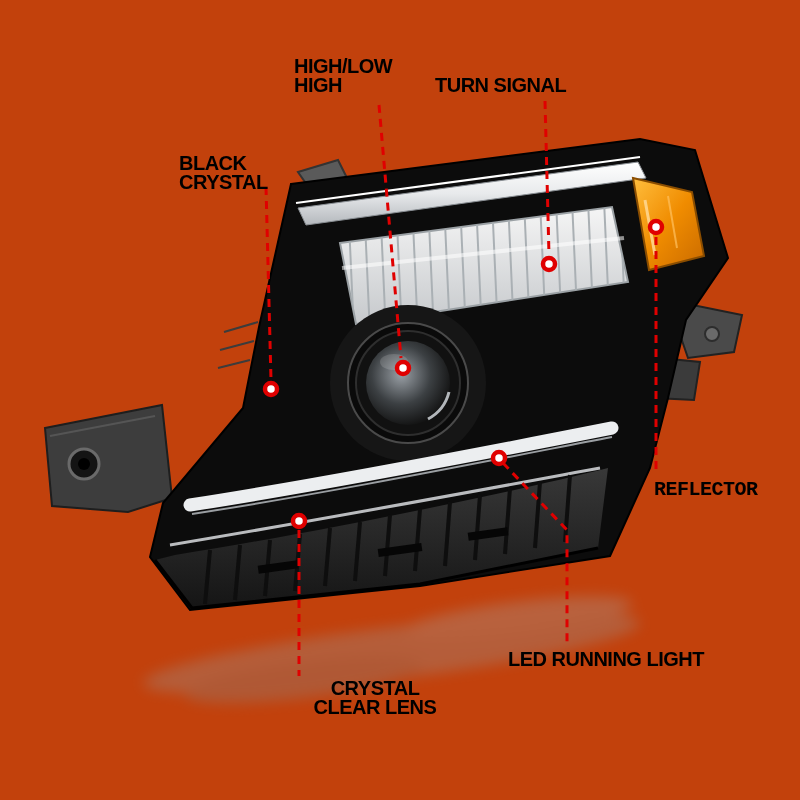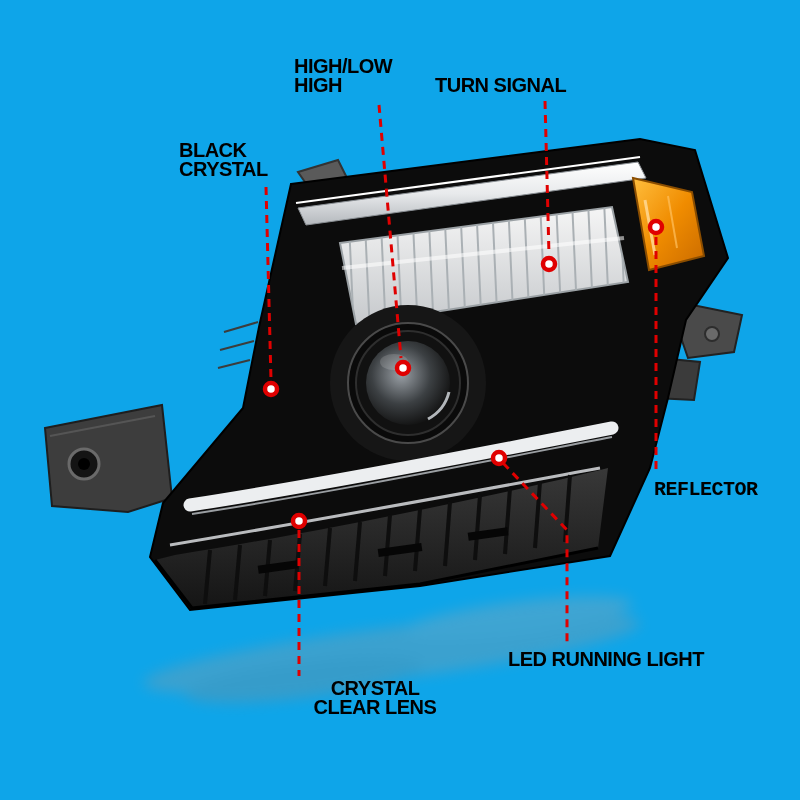--- a/index.html
+++ b/index.html
@@ -1,16 +1,16 @@
 <!DOCTYPE html>
 <html><head>
 <meta charset="utf-8">
 <style>
   html,body{margin:0;padding:0;background:#ffffff;}
-  #canvas{position:relative;width:800px;height:800px;background:#0ea5e9;overflow:hidden;
+  #canvas{position:relative;width:800px;height:800px;background:#c2410c;overflow:hidden;
           font-family:"Liberation Sans",sans-serif;}
   #headlight-svg{position:absolute;left:0;top:0;width:800px;height:800px;}
   .callout-label{position:absolute;font-weight:bold;font-size:20px;line-height:19px;
                  letter-spacing:-0.5px;color:#000;white-space:nowrap;}
   .callout-label .line{display:block;}
   .center{text-align:center;}
 </style>
 </head>
 <body>
 
@@ -151,21 +151,21 @@
 
   <div class="callout-label" style="left:294px;top:57px;">
     <span class="line">HIGH/LOW</span>
     <span class="line">HIGH</span>
   </div>
 
   <div class="callout-label" style="left:435px;top:76px;">
     <span class="line">TURN SIGNAL</span>
   </div>
 
-  <div class="callout-label" style="left:179px;top:141px;">
+  <div class="callout-label" style="left:179px;top:154px;">
     <span class="line">BLACK</span>
     <span class="line">CRYSTAL</span>
   </div>
 
   <div class="callout-label" style="left:654px;top:480px;font-family:Liberation Mono, monospace;">
     <span class="line">REFLECTOR</span>
   </div>
 
   <div class="callout-label center" style="left:295px;top:679px;width:160px;">
     <span class="line">CRYSTAL</span>

